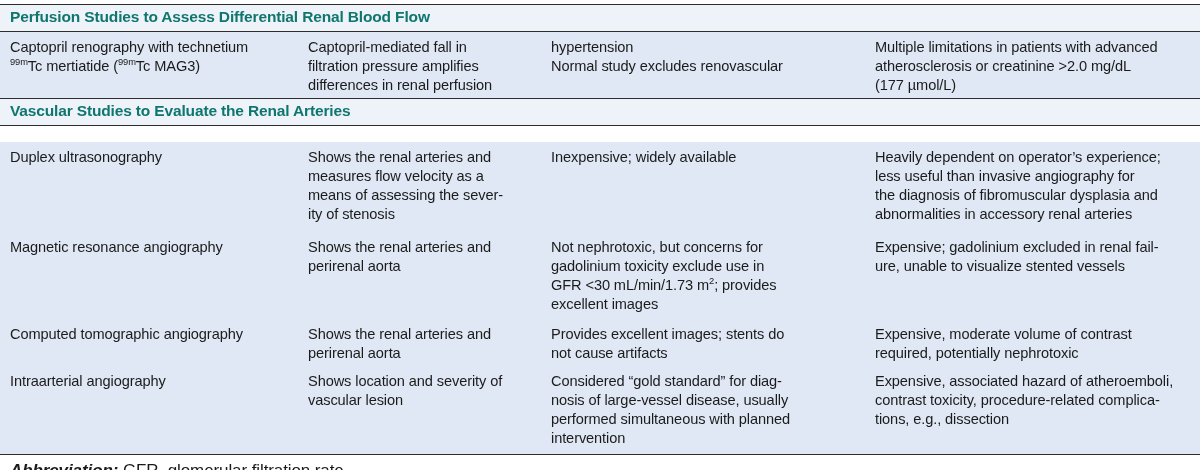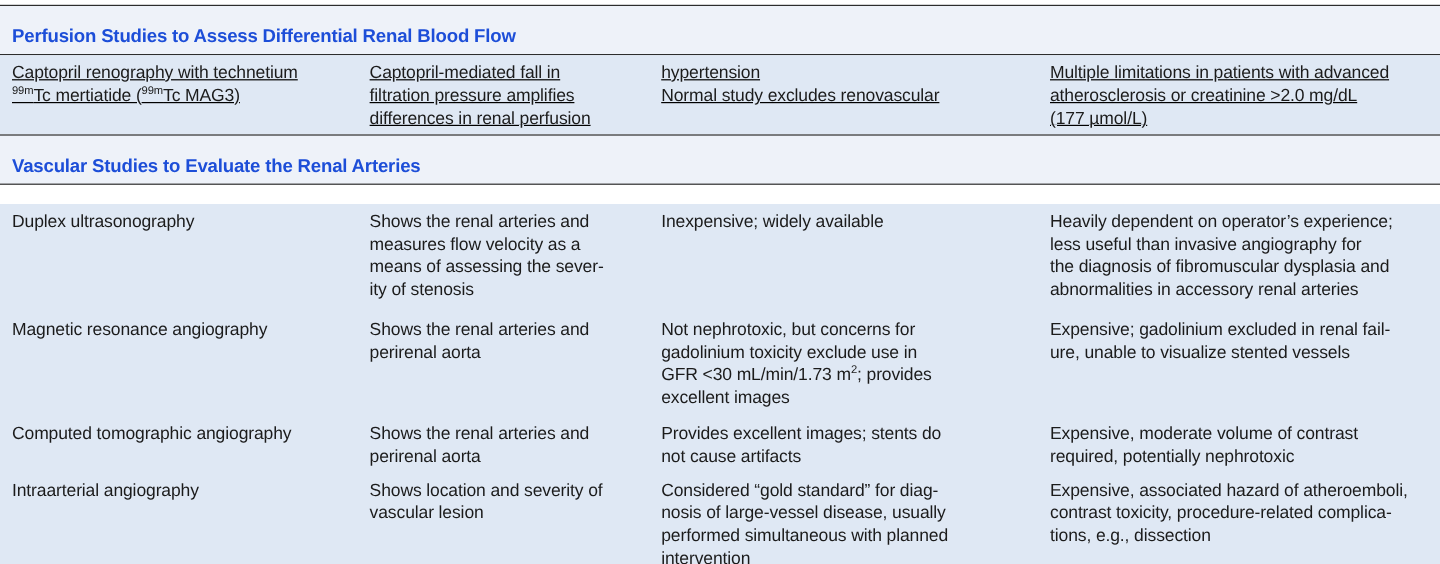--- a/index.html
+++ b/index.html
@@ -26,24 +26,23 @@
     border-top: 1.6px solid #2d2d2d;
     border-bottom: 1.6px solid #2d2d2d;
     box-sizing: border-box;
     padding: 3px 10px 5px 10px;
     display: flex;
     align-items: center;
   }
   .section-header .section-title {
     font-size: 15.5px;
     font-weight: bold;
-    color: #1d4ed8;
+    color: #0f766e;
     letter-spacing: -0.15px;
     line-height: 1.15;
-    margin-top: 14px;
   }
 
   
   .rows-block {
     background: #dfe8f4;
   }
   .data-row {
     display: flex;
     background: #dfe8f4;
     box-sizing: border-box;
@@ -92,21 +91,21 @@
 
 <div class="table-figure">
 
   <div class="spacer-top"></div>
 
   <div class="section-header">
     <span class="section-title">Perfusion Studies to Assess Differential Renal Blood Flow</span>
   </div>
 
   <div class="rows-block">
-    <div class="data-row" style="height:66px;text-decoration:underline;">
+    <div class="data-row" style="height:66px;">
       <div class="cell col-1">
         <span class="line">Captopril renography with technetium</span>
         <span class="line"><sup>99m</sup>Tc mertiatide (<sup>99m</sup>Tc MAG3)</span>
       </div>
       <div class="cell col-2">
         <span class="line">Captopril-mediated fall in</span>
         <span class="line">filtration pressure amplifies</span>
         <span class="line">differences in renal perfusion</span>
       </div>
       <div class="cell col-3">

